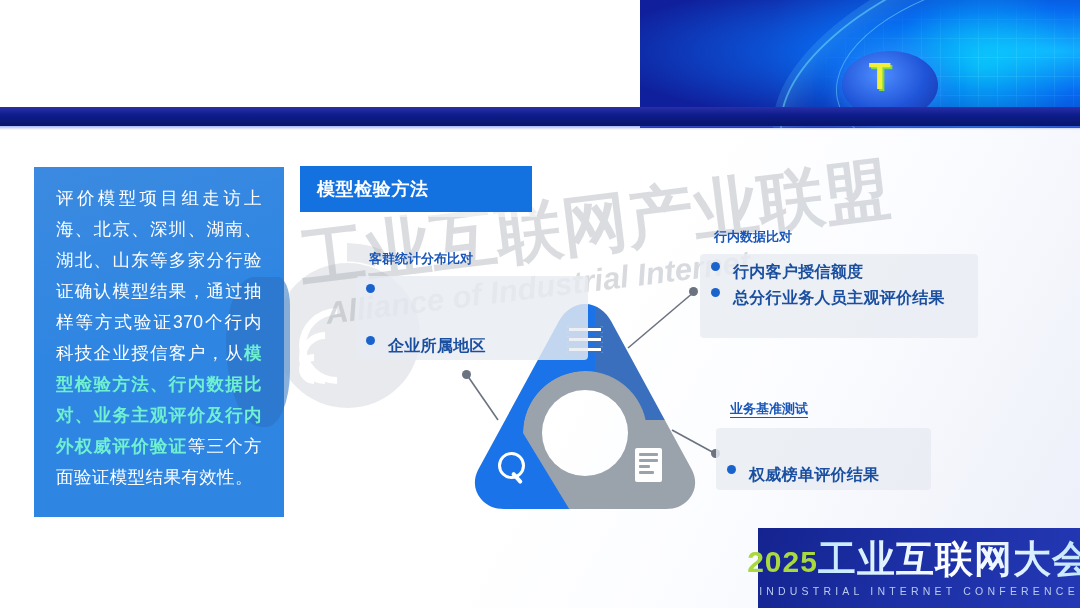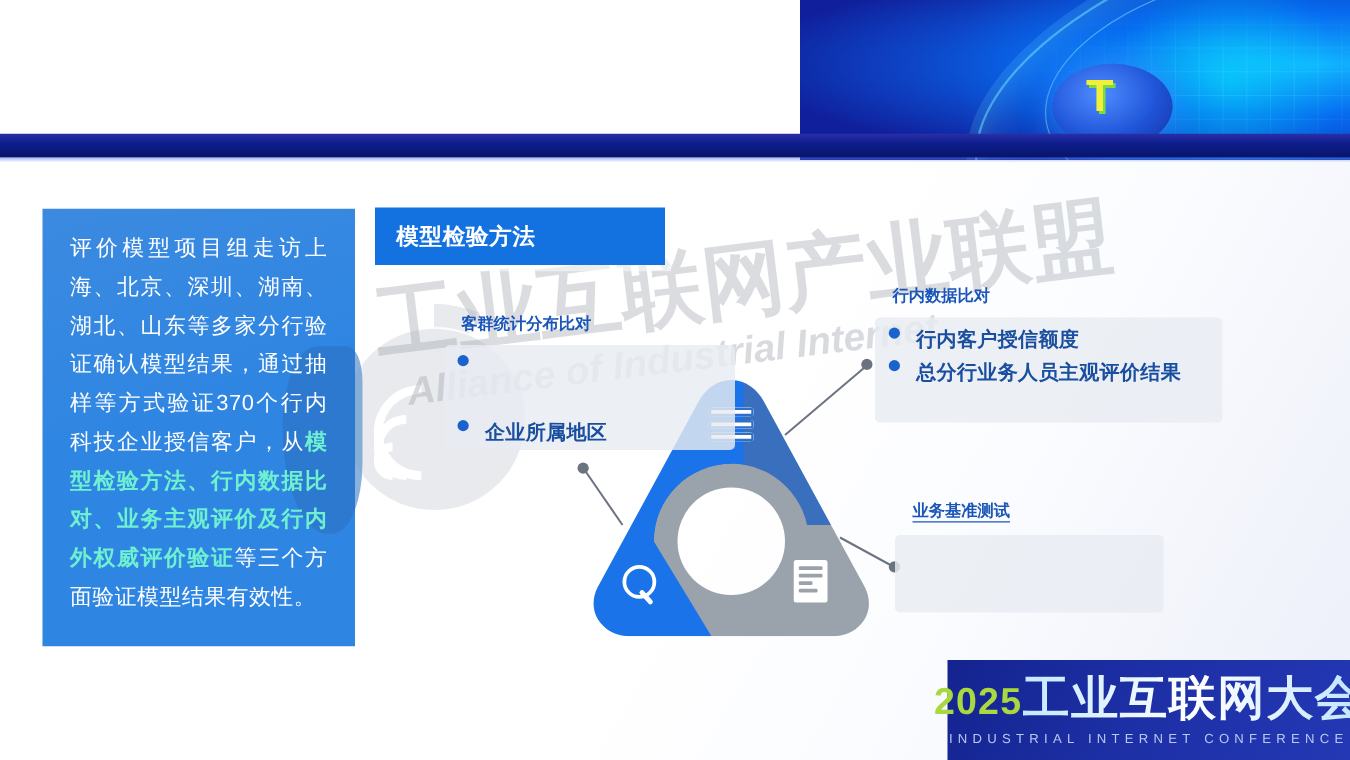--- a/index.html
+++ b/index.html
@@ -244,20 +244,24 @@
     <span class="bullet"></span>
     <span class="txt">行内客户授信额度</span>
     </div>
   <div class="bl" id="gb-1">
     <span class="bullet"></span>
     <span class="txt">总分行业务人员主观评价结果</span>
     </div>
 
   <div class="blk-title und" id="gc-title">业务基准测试</div>
   <div class="blk-box" id="gc-box"></div>
+  <div class="bl" id="gc-1">
+    <span class="bullet"></span>
+    <span class="txt">权威榜单评价结果</span>
+    </div>
 
   <div class="conf">
     <div class="conf-main">
       <span class="conf-year">2025</span>
       <span class="conf-cn">工业互联网大会</span>
     </div>
     <div class="conf-sub">INDUSTRIAL INTERNET CONFERENCE</div>
   </div>
 
 </div>

